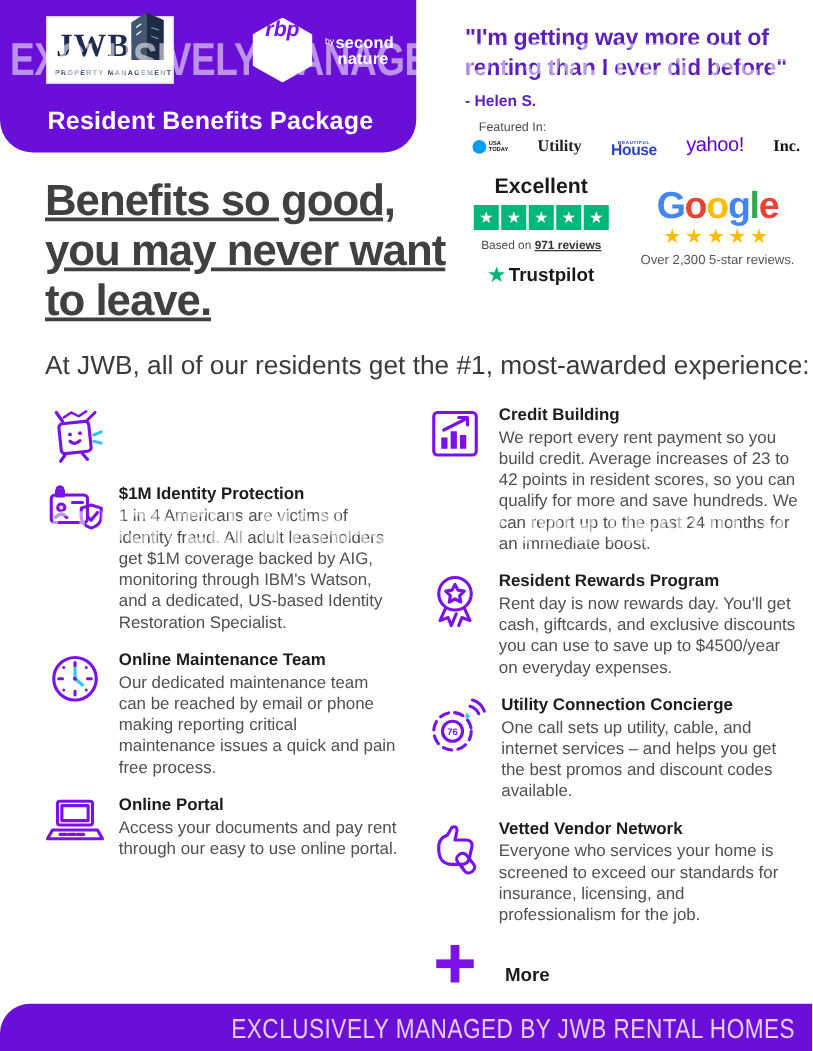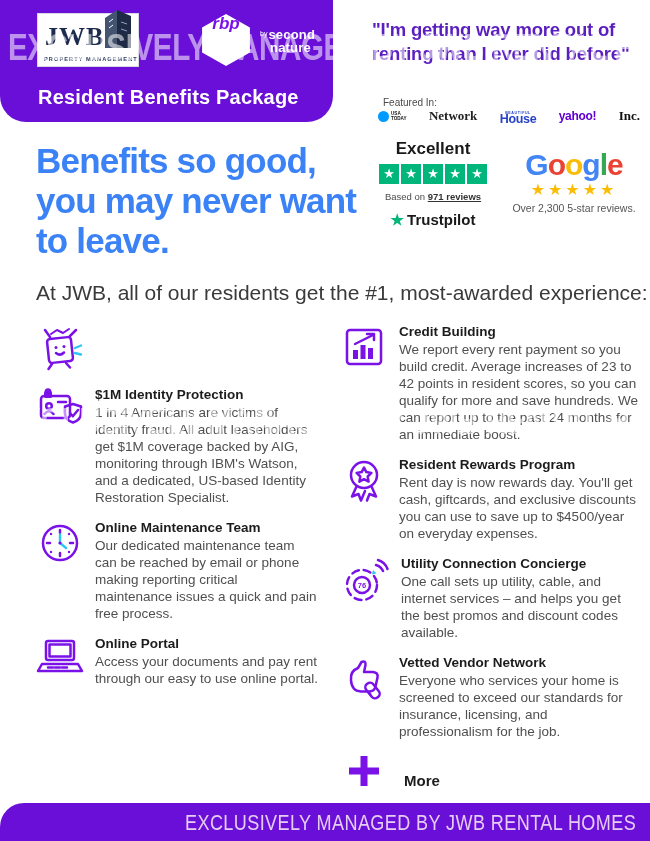--- a/index.html
+++ b/index.html
@@ -39,41 +39,41 @@
   .featured-label { position:absolute; left:383px; top:97px; font-size:10px; color:#4a4a4a; }
   .featured-row { position:absolute; left:378px; top:108px; width:262px; display:flex;
     align-items:center; justify-content:space-between; }
   .usa-today { display:flex; align-items:center; gap:2px; }
   .usa-dot { width:11px; height:11px; border-radius:50%; background:#009BFF; }
   .usa-txt { font-size:4.6px; font-weight:700; color:#111; line-height:5px; }
   .logo-forbes { font-family:"Liberation Serif", serif; font-weight:700; font-size:13px; color:#222; }
   .logo-house { text-align:center; line-height:6px; }
   .house-top { font-size:3.6px; letter-spacing:.6px; color:#2742C8; font-weight:700; }
   .house-main { font-size:12.5px; font-weight:800; color:#2742C8; letter-spacing:-.3px; }
-  .logo-yahoo { font-size:12px; font-weight:700; color:#6001D2; letter-spacing:-.3px; }
+  .logo-yahoo { font-size:16px; font-weight:400; color:#6001D2; letter-spacing:-.3px; }
   .logo-inc { font-family:"Liberation Serif", serif; font-weight:700; font-size:13px; color:#111; }
 
   
   .tp-block { position:absolute; left:372px; top:139px; width:122px; text-align:center; }
   .tp-excellent { font-size:17px; font-weight:700; color:#191919; }
   .tp-stars { margin-top:5px; display:flex; justify-content:center; gap:2px; }
   .tp-star { width:20px; height:20px; background:#00B67A; color:#fff; font-size:13px;
     line-height:20px; text-align:center; }
   .tp-basedon { margin-top:7px; font-size:9.5px; color:#4c4c4c; }
   .tp-count { font-weight:700; text-decoration:underline; color:#333; }
   .tp-brandrow { margin-top:9px; font-size:15px; font-weight:700; color:#191919; }
   .tp-brandstar { color:#00B67A; font-size:15px; margin-right:3px; }
   .g-block { position:absolute; left:498px; top:149px; width:152px; text-align:center; }
   .g-word { font-size:30px; font-weight:700; letter-spacing:-1px; line-height:32px; }
   .g-stars { font-size:16px; color:#FBBC04; letter-spacing:3px; line-height:18px; }
   .g-caption { margin-top:3px; font-size:10.5px; color:#555; }
 
   
   .headline { position:absolute; left:36px; top:141px; width:330px; font-size:35px;
-    font-weight:800; line-height:1.14; letter-spacing:-.8px; color:#3b82f6; }
+    font-weight:800; line-height:1.14; letter-spacing:-.8px; color:#404040;text-decoration:underline; }
   .intro { position:absolute; left:36px; top:281px; font-size:21px; color:#3a3a3a; }
 
   
   .col { position:absolute; top:323px; }
   .col-left { left:36px; width:282px; }
   .col-right { left:340px; width:300px; }
   .benefit { display:flex; gap:11px; margin-bottom:13px; }
   .b-icon { flex:0 0 48px; display:flex; justify-content:center; align-items:flex-start; padding-top:2px; }
   .b-title { font-size:13.5px; font-weight:700; color:#1c1c1c; line-height:17px; }
   .b-body { font-size:13.5px; color:#4f4f4f; line-height:17px; margin-top:1px; }
@@ -125,32 +125,33 @@
     <div class="sn">
       <span class="sn-by">by</span><span class="sn-word">second</span>
       <span class="sn-line2">nature</span>
     </div>
     <div class="header-title">Resident Benefits Package</div>
   </div>
 
   <div class="quote">
     <p>"I'm getting way more out of</p>
     <p>renting than I ever did before"</p>
+    <div class="quote-attr">- Helen S.</div>
   </div>
 
   <div class="featured-label">Featured In:</div>
   <div class="featured-row">
     <div class="usa-today">
       <div class="usa-dot"></div>
       <div class="usa-txt">
         <div>USA</div>
         <div>TODAY</div>
       </div>
     </div>
-    <div class="logo-forbes">Network</div>
+    <div class="logo-forbes">Utility</div>
     <div class="logo-house">
       <div class="house-top">BEAUTIFUL</div>
       <div class="house-main">House</div>
     </div>
     <div class="logo-yahoo">yahoo!</div>
     <div class="logo-inc">Inc.</div>
   </div>
 
   <div class="tp-block">
     <div class="tp-excellent">Excellent</div>

